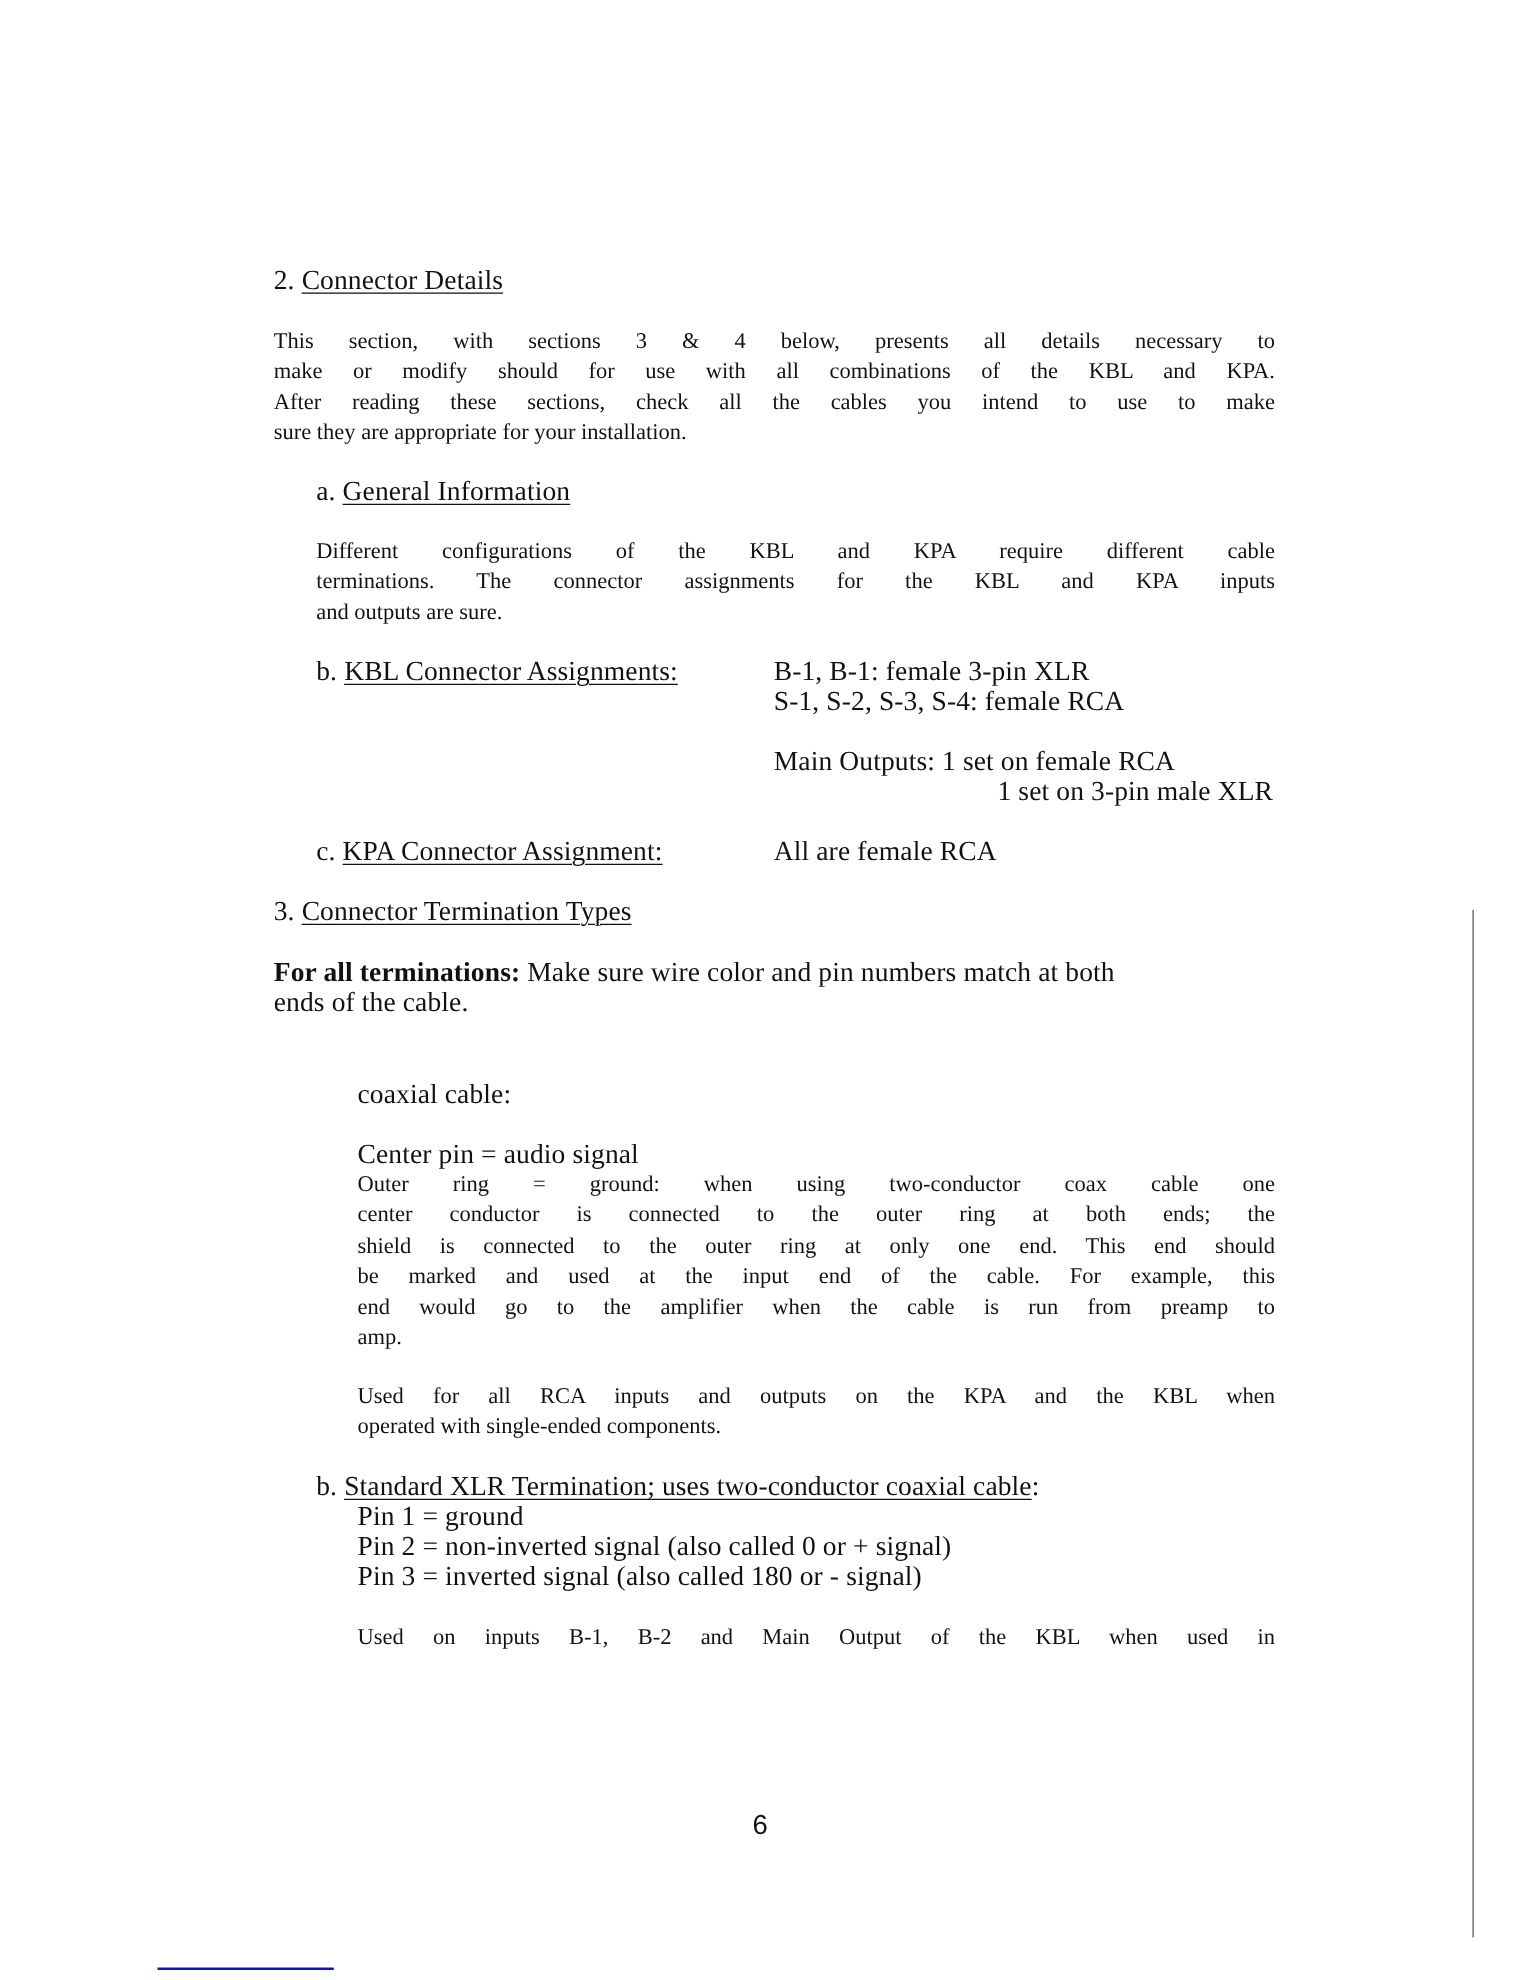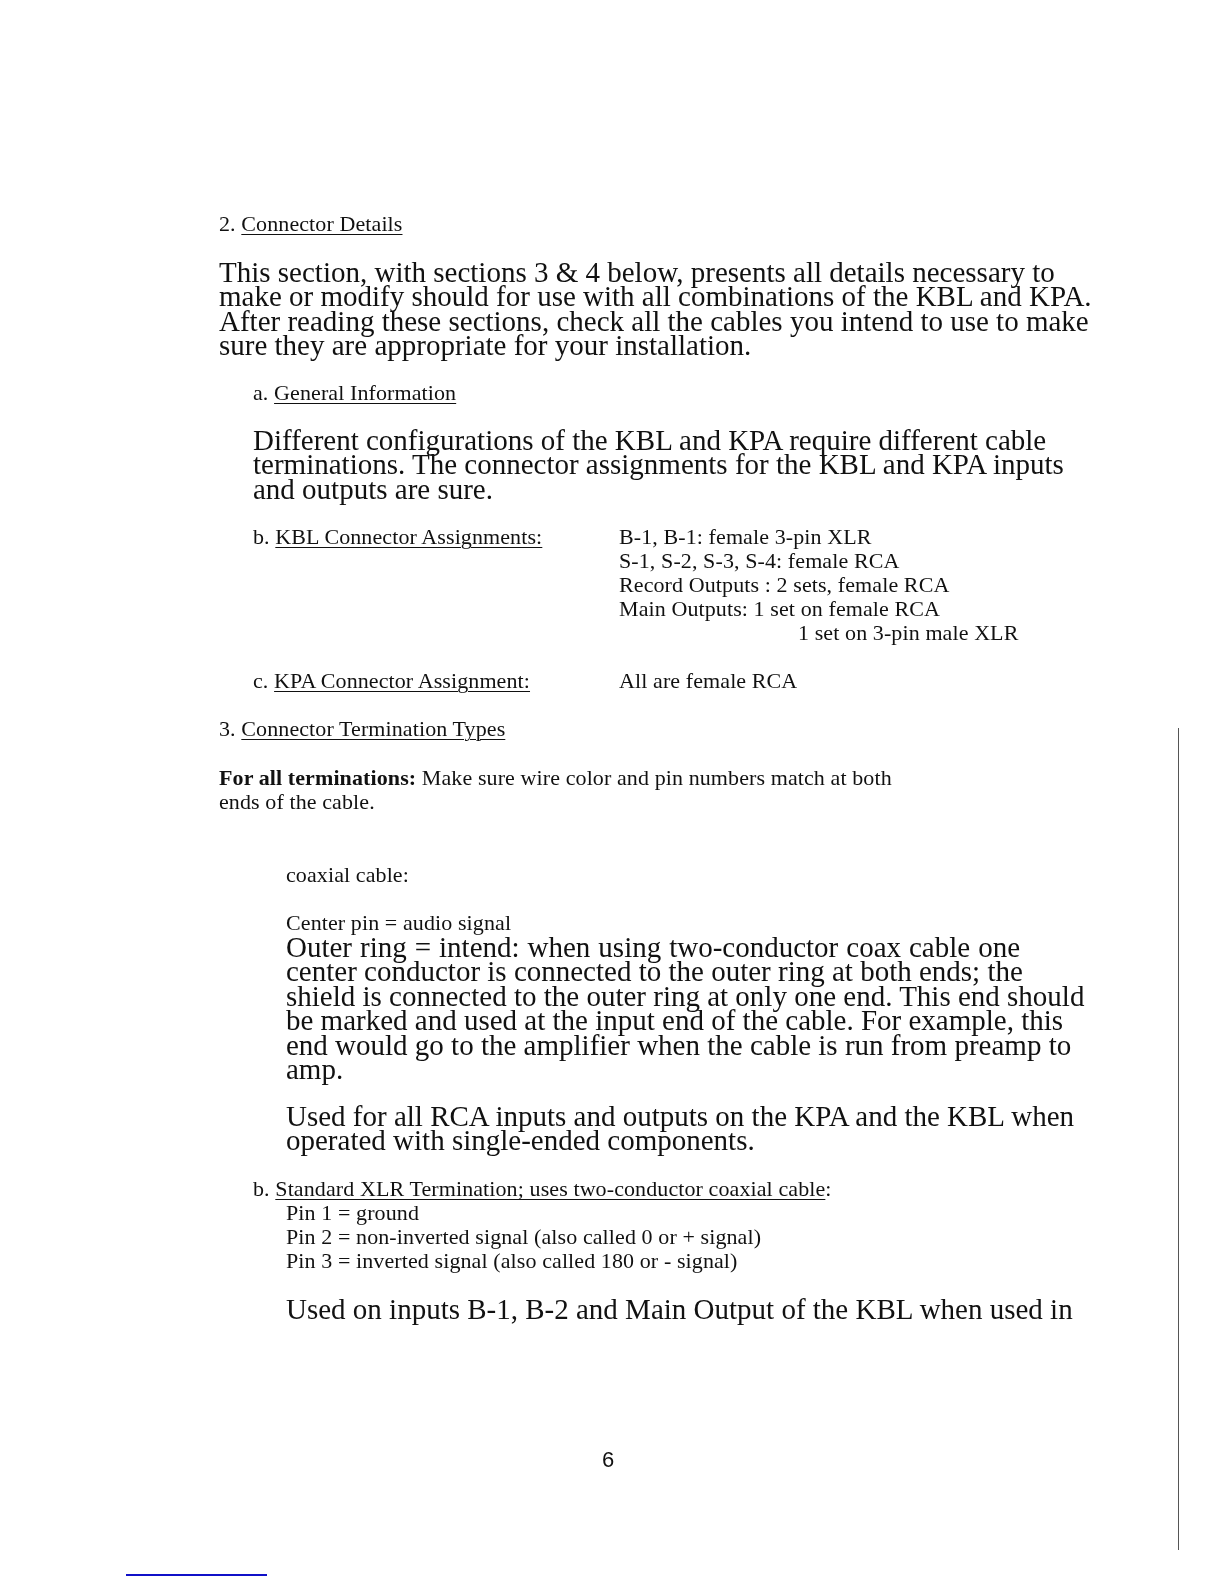--- a/index.html
+++ b/index.html
@@ -10,21 +10,21 @@
     }
     .page { position: absolute; left: 0; top: 0; width: 1212px; height: 1584px; }
     .t {
       position: absolute; white-space: nowrap;
       font-family: "Liberation Serif", "DejaVu Serif", serif;
       font-size: 22px; line-height: 24.5px; letter-spacing: 0.1px;
     }
     .u { text-decoration: underline; text-underline-offset: 3px; text-decoration-thickness: 1px; }
     .b { font-weight: bold; }
     .para { position: absolute; font-family: "Liberation Serif", "DejaVu Serif", serif;
-            font-size: 29px; line-height: 24.4px; text-align: justify; }
+            font-size: 18px; line-height: 24.4px; text-align: justify; }
     .para .ln { display: block; white-space: nowrap; text-align-last: justify; }
     .para .ln.last { text-align-last: left; }
     .pagenum {
       position: absolute; left: 602px; top: 1447px;
       font-family: "Liberation Sans", "DejaVu Sans", sans-serif; font-size: 22px;
     }
     .rule-right { position: absolute; left: 1178px; top: 728px; width: 1px; height: 822px; background: #555; }
     .blue-line { position: absolute; left: 126px; top: 1574px; width: 141px; height: 2px; background: #1010c8; }
   </style>
 </head>
@@ -54,21 +54,20 @@
     <span class="ln">terminations.  The connector assignments for the KBL and KPA inputs</span>
     <span class="ln last">and outputs are sure.</span>
   </div>
 
   <div class="t" style="left:253px; top:525px;">
     <span>b.</span>
     <span class="u">KBL Connector Assignments:</span>
   </div>
   <div class="t" style="left:619px; top:525px;">B-1, B-1:  female 3-pin XLR</div>
   <div class="t" style="left:619px; top:549px;">S-1, S-2, S-3, S-4:  female RCA</div>
-  <div class="t" style="left:619px; top:573px;">Record Outputs : 2 sets, female RCA</div>
   <div class="t" style="left:619px; top:597px;">Main Outputs:  1 set on female RCA</div>
   <div class="t" style="left:798px; top:621px;">1 set on 3-pin male XLR</div>
 
   <div class="t" style="left:253px; top:669px;">
     <span>c.</span>
     <span class="u">KPA Connector Assignment:</span>
   </div>
   <div class="t" style="left:619px; top:669px;">All are female RCA</div>
 
   <div class="t" style="left:219px; top:717px;">
@@ -78,21 +77,21 @@
 
   <div class="t" style="left:219px; top:766px;">
     <span class="b">For all terminations:</span><span> Make sure wire color and pin numbers match at both</span>
   </div>
   <div class="t" style="left:219px; top:790px;">ends of the cable.</div>
 
   <div class="t" style="left:286px; top:863px;">coaxial cable:</div>
 
   <div class="t" style="left:286px; top:911px;">Center pin = audio signal</div>
   <div class="para" style="left:286px; top:935px; width:734px;">
-    <span class="ln">Outer ring = intend:  when using two-conductor coax cable one</span>
+    <span class="ln">Outer ring = ground:  when using two-conductor coax cable one</span>
     <span class="ln">center conductor is connected to the outer ring at both  ends; the</span>
     <span class="ln">shield is connected to the outer ring at only one end.  This end should</span>
     <span class="ln">be marked and used at the input end of the cable.  For example, this</span>
     <span class="ln">end would go to the amplifier when the cable is run from preamp to</span>
     <span class="ln last">amp.</span>
   </div>
 
   <div class="para" style="left:286px; top:1104px; width:734px;">
     <span class="ln">Used for all RCA inputs and outputs on the KPA and the KBL when</span>
     <span class="ln last">operated with single-ended components.</span>

